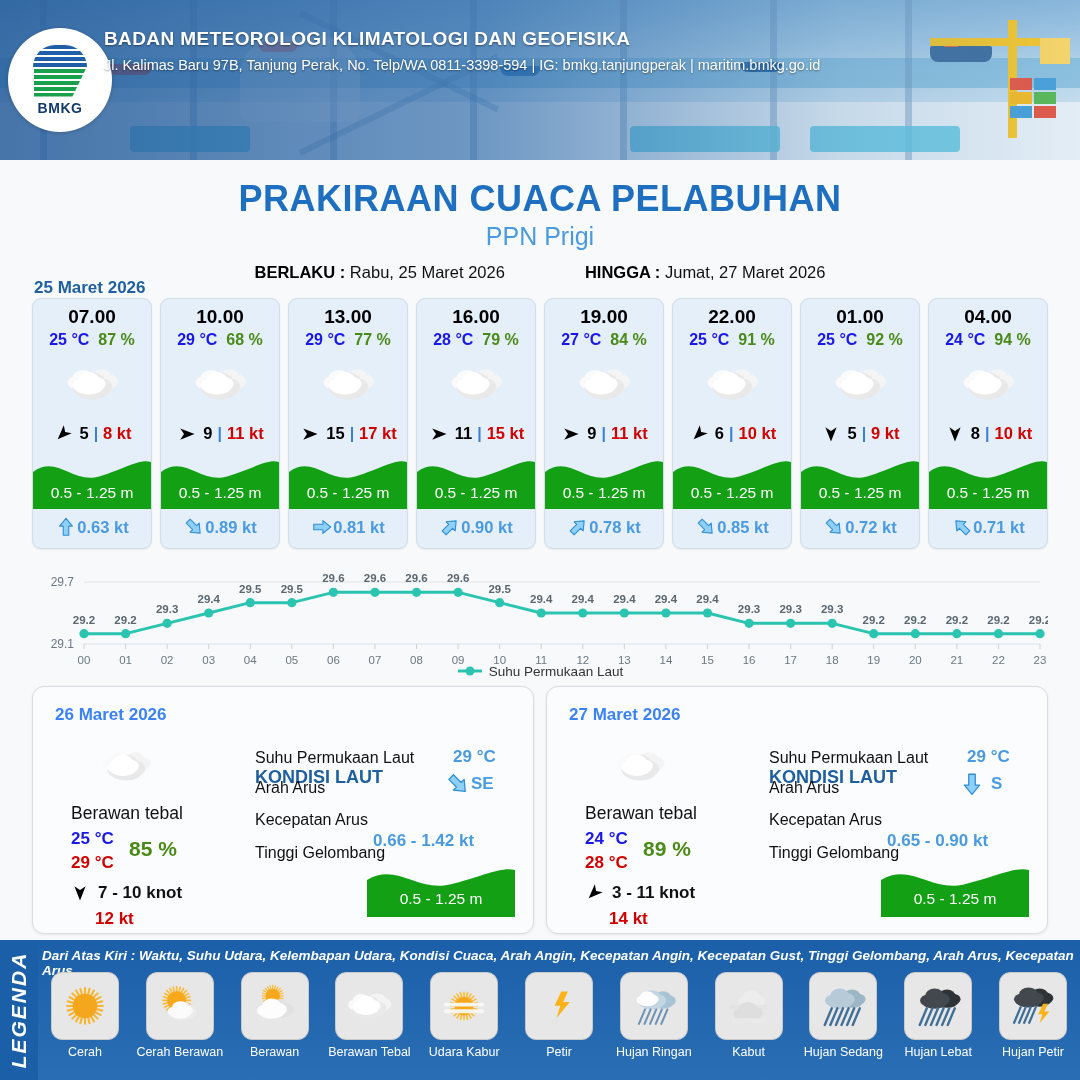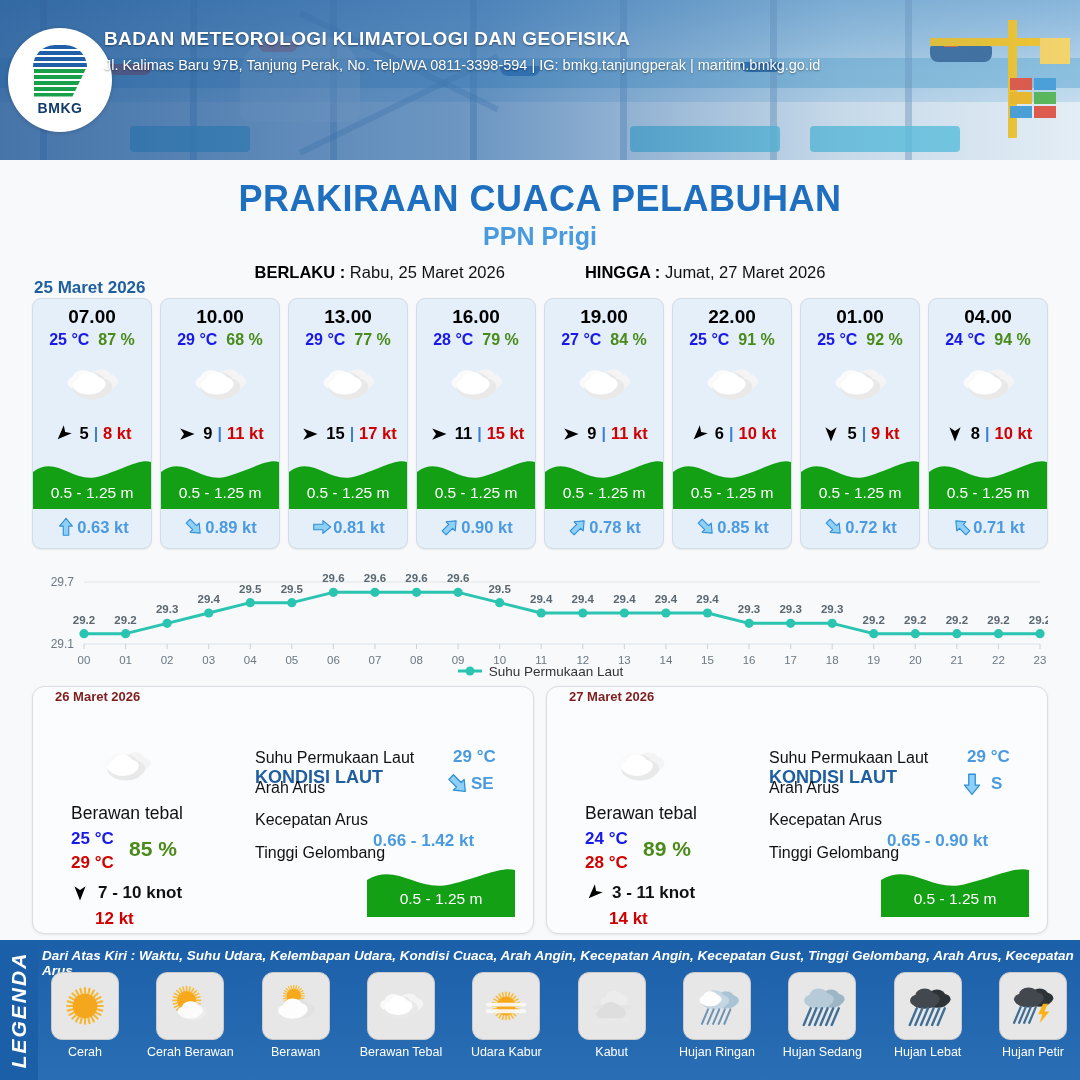--- a/index.html
+++ b/index.html
@@ -46,21 +46,21 @@
   .hdr-l1 { font-size:19px; font-weight:bold; color:#ffffff; letter-spacing:.4px;
             text-shadow:0 1px 2px rgba(0,0,0,.45); }
   .hdr-l2 { font-size:29px; font-weight:bold; color:#ffffff; margin-top:3px;
             text-shadow:0 2px 3px rgba(0,0,0,.45); }
   .hdr-l3 { font-size:14.5px; color:#ffffff; margin-top:7px;
             text-shadow:0 1px 2px rgba(0,0,0,.45); }
 
   
   .title1 { text-align:center; font-size:36px; font-weight:bold; color:#1f6fc0;
             letter-spacing:.5px; margin-top:18px; text-shadow:0 1px 1px rgba(255,255,255,.9); }
-  .title2 { text-align:center; font-size:25px; font-weight:bold; color:#4a9ae0; margin-top:2px; }
+  .title2 { text-align:center; font-size:25px; font-weight:normal; color:#4a9ae0; margin-top:2px; }
   .validity { display:flex; justify-content:center; gap:80px; margin-top:12px; font-size:16.5px; color:#111; }
   .validity b { color:#000; }
 
   
   .day-label { position:absolute; left:34px; top:278px; font-size:17px; font-weight:bold; color:#1f5fa0; }
   .cards { position:absolute; left:32px; top:298px; display:flex; gap:8px; }
   .card {
     width:120px; height:251px; background:#e4eff9;
     border:1px solid #d3dde6; border-radius:9px; overflow:hidden;
     position:relative; box-shadow:0 1px 2px rgba(0,0,0,.07);
@@ -86,21 +86,21 @@
   
   .chart-wrap { position:absolute; left:32px; top:560px; width:1016px; height:120px; }
   .chart-legend { position:absolute; left:0; right:0; top:664px; text-align:center;
                   font-size:13.5px; color:#333; }
   .chart-legend .swatch { display:inline-block; vertical-align:middle; margin-right:6px; }
 
   
   .panels { position:absolute; left:32px; top:686px; display:flex; gap:12px; }
   .panel { width:502px; height:248px; background:#fbfcfd; border:1px solid #d8dee3;
            border-radius:12px; position:relative; box-shadow:0 1px 3px rgba(0,0,0,.07); }
-  .p-date { position:absolute; left:22px; top:2px; font-size:13px; font-weight:bold; color:#7f1d1d; }
+  .p-date { position:absolute; left:22px; top:18px; font-size:17px; font-weight:bold; color:#3b82f6; }
   .p-icon { position:absolute; left:62px; top:48px; }
   .p-cond { position:absolute; left:38px; top:116px; font-size:17.5px; color:#111; }
   .p-tmin { position:absolute; left:38px; top:142px; font-size:17px; font-weight:bold; color:#1818e8; }
   .p-tmax { position:absolute; left:38px; top:166px; font-size:17px; font-weight:bold; color:#d00000; }
   .p-hum  { position:absolute; left:96px; top:150px; font-size:21px; font-weight:bold; color:#4a8a18; }
   .p-wrow { position:absolute; left:36px; top:196px; display:flex; align-items:center; gap:7px; }
   .p-wtxt { font-size:17px; font-weight:bold; color:#111; }
   .p-gust { position:absolute; left:62px; top:222px; font-size:17px; font-weight:bold; color:#d00000; }
 
   .p-sectitle { position:absolute; left:222px; top:32px; font-size:18px; font-weight:bold; color:#1f5fa0;margin-top:48px; }
@@ -1130,37 +1130,24 @@
             <circle cx="50" cy="50" r="17" fill="#f7a81b"></circle>
             <rect x="14" y="44" width="72" height="7" rx="3.5" fill="#fafafa" opacity=".92"></rect>
             <rect x="14" y="56" width="72" height="7" rx="3.5" fill="#fafafa" opacity=".92"></rect>
           </svg>
         </div>
      <div class="leg-cap">Udara Kabur</div>
       </div>
       <div class="leg-item">
         <div class="leg-box">
           <svg width="56" height="56" viewBox="0 0 100 100">
-            <g opacity="0.95">
-    <ellipse cx="43.2" cy="41.8" rx="12.6" ry="9.360000000000001" fill="#ededed"></ellipse>
-    <ellipse cx="64.8" cy="40" rx="13.5" ry="10.08" fill="#ededed"></ellipse>
-    <ellipse cx="54" cy="34.6" rx="15.3" ry="11.879999999999999" fill="#ededed"></ellipse>
-    <ellipse cx="54" cy="45.4" rx="19.8" ry="9.72" fill="#ededed"></ellipse>
-  </g>
-            <rect x="16" y="48" width="68" height="8" rx="4" fill="#e4e4e4"></rect>
-            <g opacity="1">
-    <ellipse cx="36" cy="64" rx="14" ry="10.4" fill="#dedede"></ellipse>
-    <ellipse cx="60" cy="62" rx="15" ry="11.2" fill="#dedede"></ellipse>
-    <ellipse cx="48" cy="56" rx="17" ry="13.2" fill="#dedede"></ellipse>
-    <ellipse cx="48" cy="68" rx="22" ry="10.8" fill="#dedede"></ellipse>
-  </g>
-            <rect x="20" y="72" width="62" height="7" rx="3.5" fill="#e9e9e9"></rect>
+            <path d="M54 24 L42.1 49.5 L52.3 49.5 L45.5 71.6 L69.3 42.7 L57.4 42.7 L65.9 24 Z" fill="#f9b317"></path>
           </svg>
         </div>
-     <div class="leg-cap">Kabut</div>
+     <div class="leg-cap">Petir</div>
       </div>
       <div class="leg-item">
         <div class="leg-box">
           <svg width="56" height="56" viewBox="0 0 100 100">
             <g opacity="1">
     <ellipse cx="55.8" cy="41.7" rx="11.9" ry="8.84" fill="#a8c3d4"></ellipse>
     <ellipse cx="76.2" cy="40" rx="12.75" ry="9.52" fill="#a8c3d4"></ellipse>
     <ellipse cx="66" cy="34.9" rx="14.45" ry="11.219999999999999" fill="#a8c3d4"></ellipse>
     <ellipse cx="66" cy="45.1" rx="18.7" ry="9.18" fill="#a8c3d4"></ellipse>
   </g>
@@ -1177,20 +1164,41 @@
     <ellipse cx="38" cy="42.5" rx="16.5" ry="8.100000000000001" fill="#fdfdfd"></ellipse>
   </g>
             <line x1="34" y1="56" x2="23.08" y2="82" stroke="#6d93b4" stroke-width="3.6" stroke-linecap="round"></line>
             <line x1="44" y1="56" x2="33.08" y2="82" stroke="#6d93b4" stroke-width="3.6" stroke-linecap="round"></line>
             <line x1="54" y1="56" x2="43.08" y2="82" stroke="#6d93b4" stroke-width="3.6" stroke-linecap="round"></line>
             <line x1="64" y1="56" x2="53.08" y2="82" stroke="#6d93b4" stroke-width="3.6" stroke-linecap="round"></line>
             <line x1="74" y1="56" x2="63.08" y2="82" stroke="#6d93b4" stroke-width="3.6" stroke-linecap="round"></line>
           </svg>
         </div>
      <div class="leg-cap">Hujan Ringan</div>
+      </div>
+      <div class="leg-item">
+        <div class="leg-box">
+          <svg width="56" height="56" viewBox="0 0 100 100">
+            <g opacity="0.95">
+    <ellipse cx="43.2" cy="41.8" rx="12.6" ry="9.360000000000001" fill="#ededed"></ellipse>
+    <ellipse cx="64.8" cy="40" rx="13.5" ry="10.08" fill="#ededed"></ellipse>
+    <ellipse cx="54" cy="34.6" rx="15.3" ry="11.879999999999999" fill="#ededed"></ellipse>
+    <ellipse cx="54" cy="45.4" rx="19.8" ry="9.72" fill="#ededed"></ellipse>
+  </g>
+            <rect x="16" y="48" width="68" height="8" rx="4" fill="#e4e4e4"></rect>
+            <g opacity="1">
+    <ellipse cx="36" cy="64" rx="14" ry="10.4" fill="#dedede"></ellipse>
+    <ellipse cx="60" cy="62" rx="15" ry="11.2" fill="#dedede"></ellipse>
+    <ellipse cx="48" cy="56" rx="17" ry="13.2" fill="#dedede"></ellipse>
+    <ellipse cx="48" cy="68" rx="22" ry="10.8" fill="#dedede"></ellipse>
+  </g>
+            <rect x="20" y="72" width="62" height="7" rx="3.5" fill="#e9e9e9"></rect>
+          </svg>
+        </div>
+     <div class="leg-cap">Kabut</div>
       </div>
       <div class="leg-item">
         <div class="leg-box">
           <svg width="56" height="56" viewBox="0 0 100 100">
             <g opacity="1">
     <ellipse cx="55.2" cy="39.8" rx="12.6" ry="9.360000000000001" fill="#9db6c6"></ellipse>
     <ellipse cx="76.8" cy="38" rx="13.5" ry="10.08" fill="#9db6c6"></ellipse>
     <ellipse cx="66" cy="32.6" rx="15.3" ry="11.879999999999999" fill="#9db6c6"></ellipse>
     <ellipse cx="66" cy="43.4" rx="19.8" ry="9.72" fill="#9db6c6"></ellipse>
   </g>

